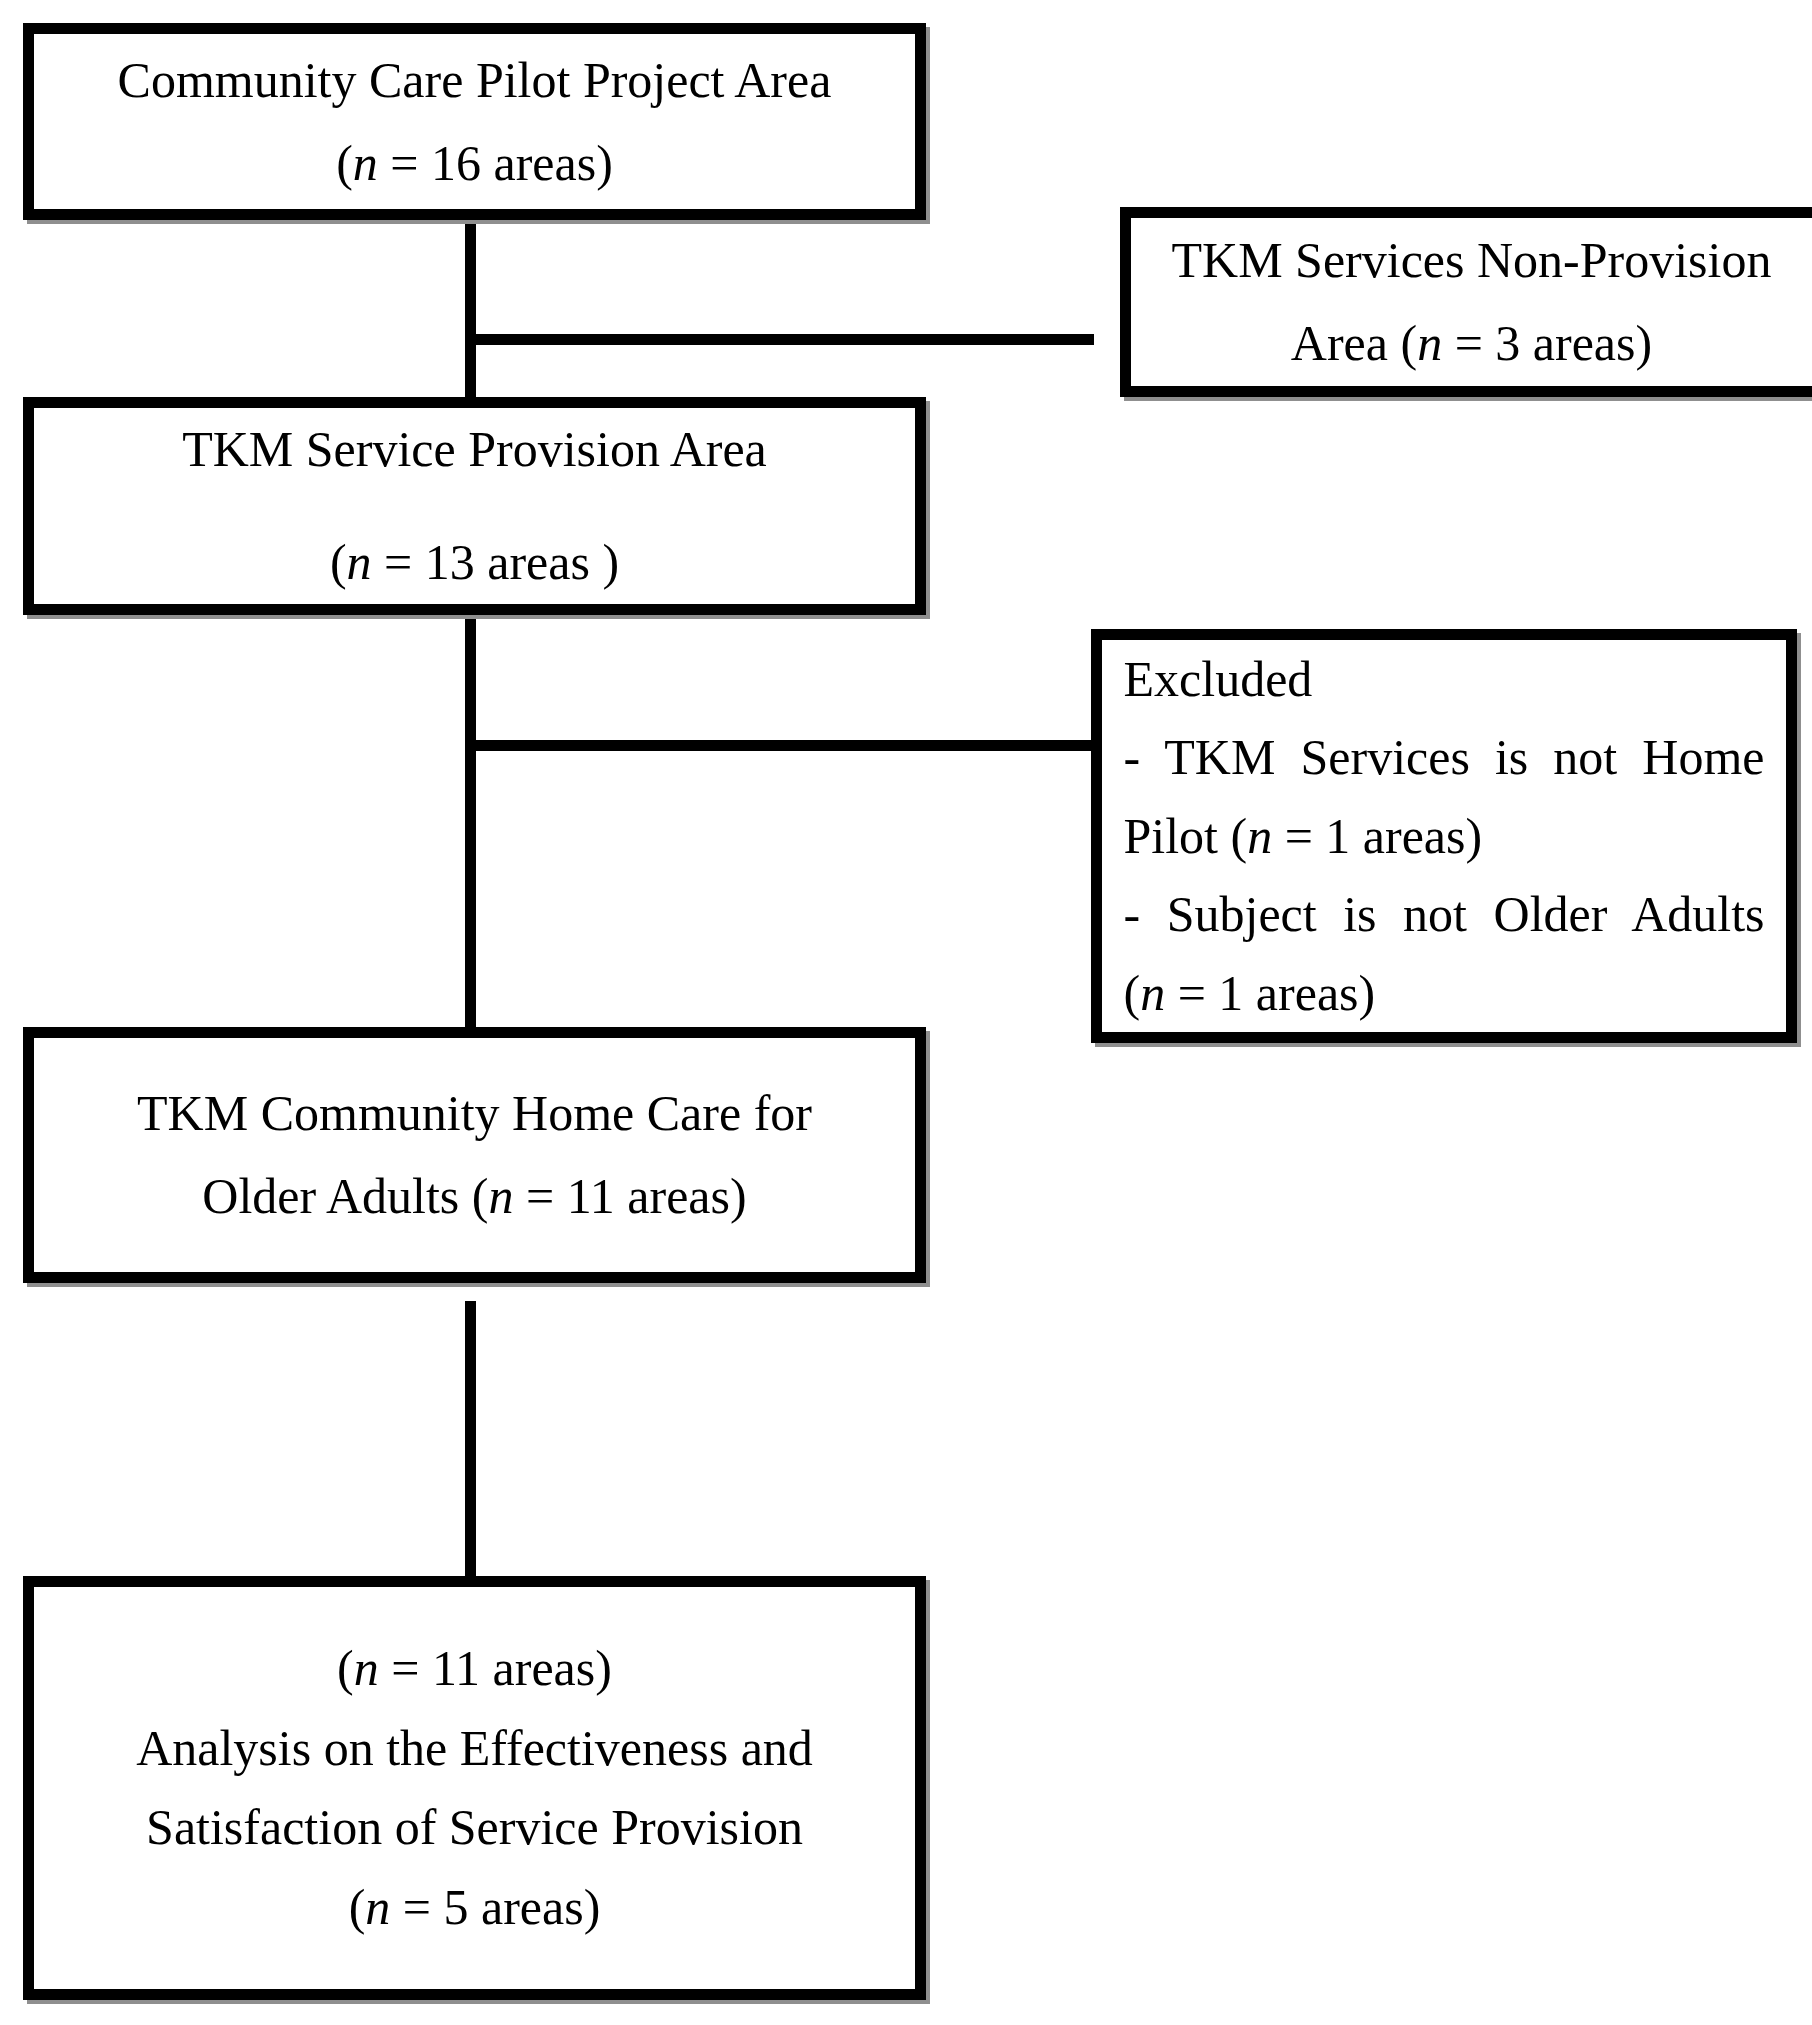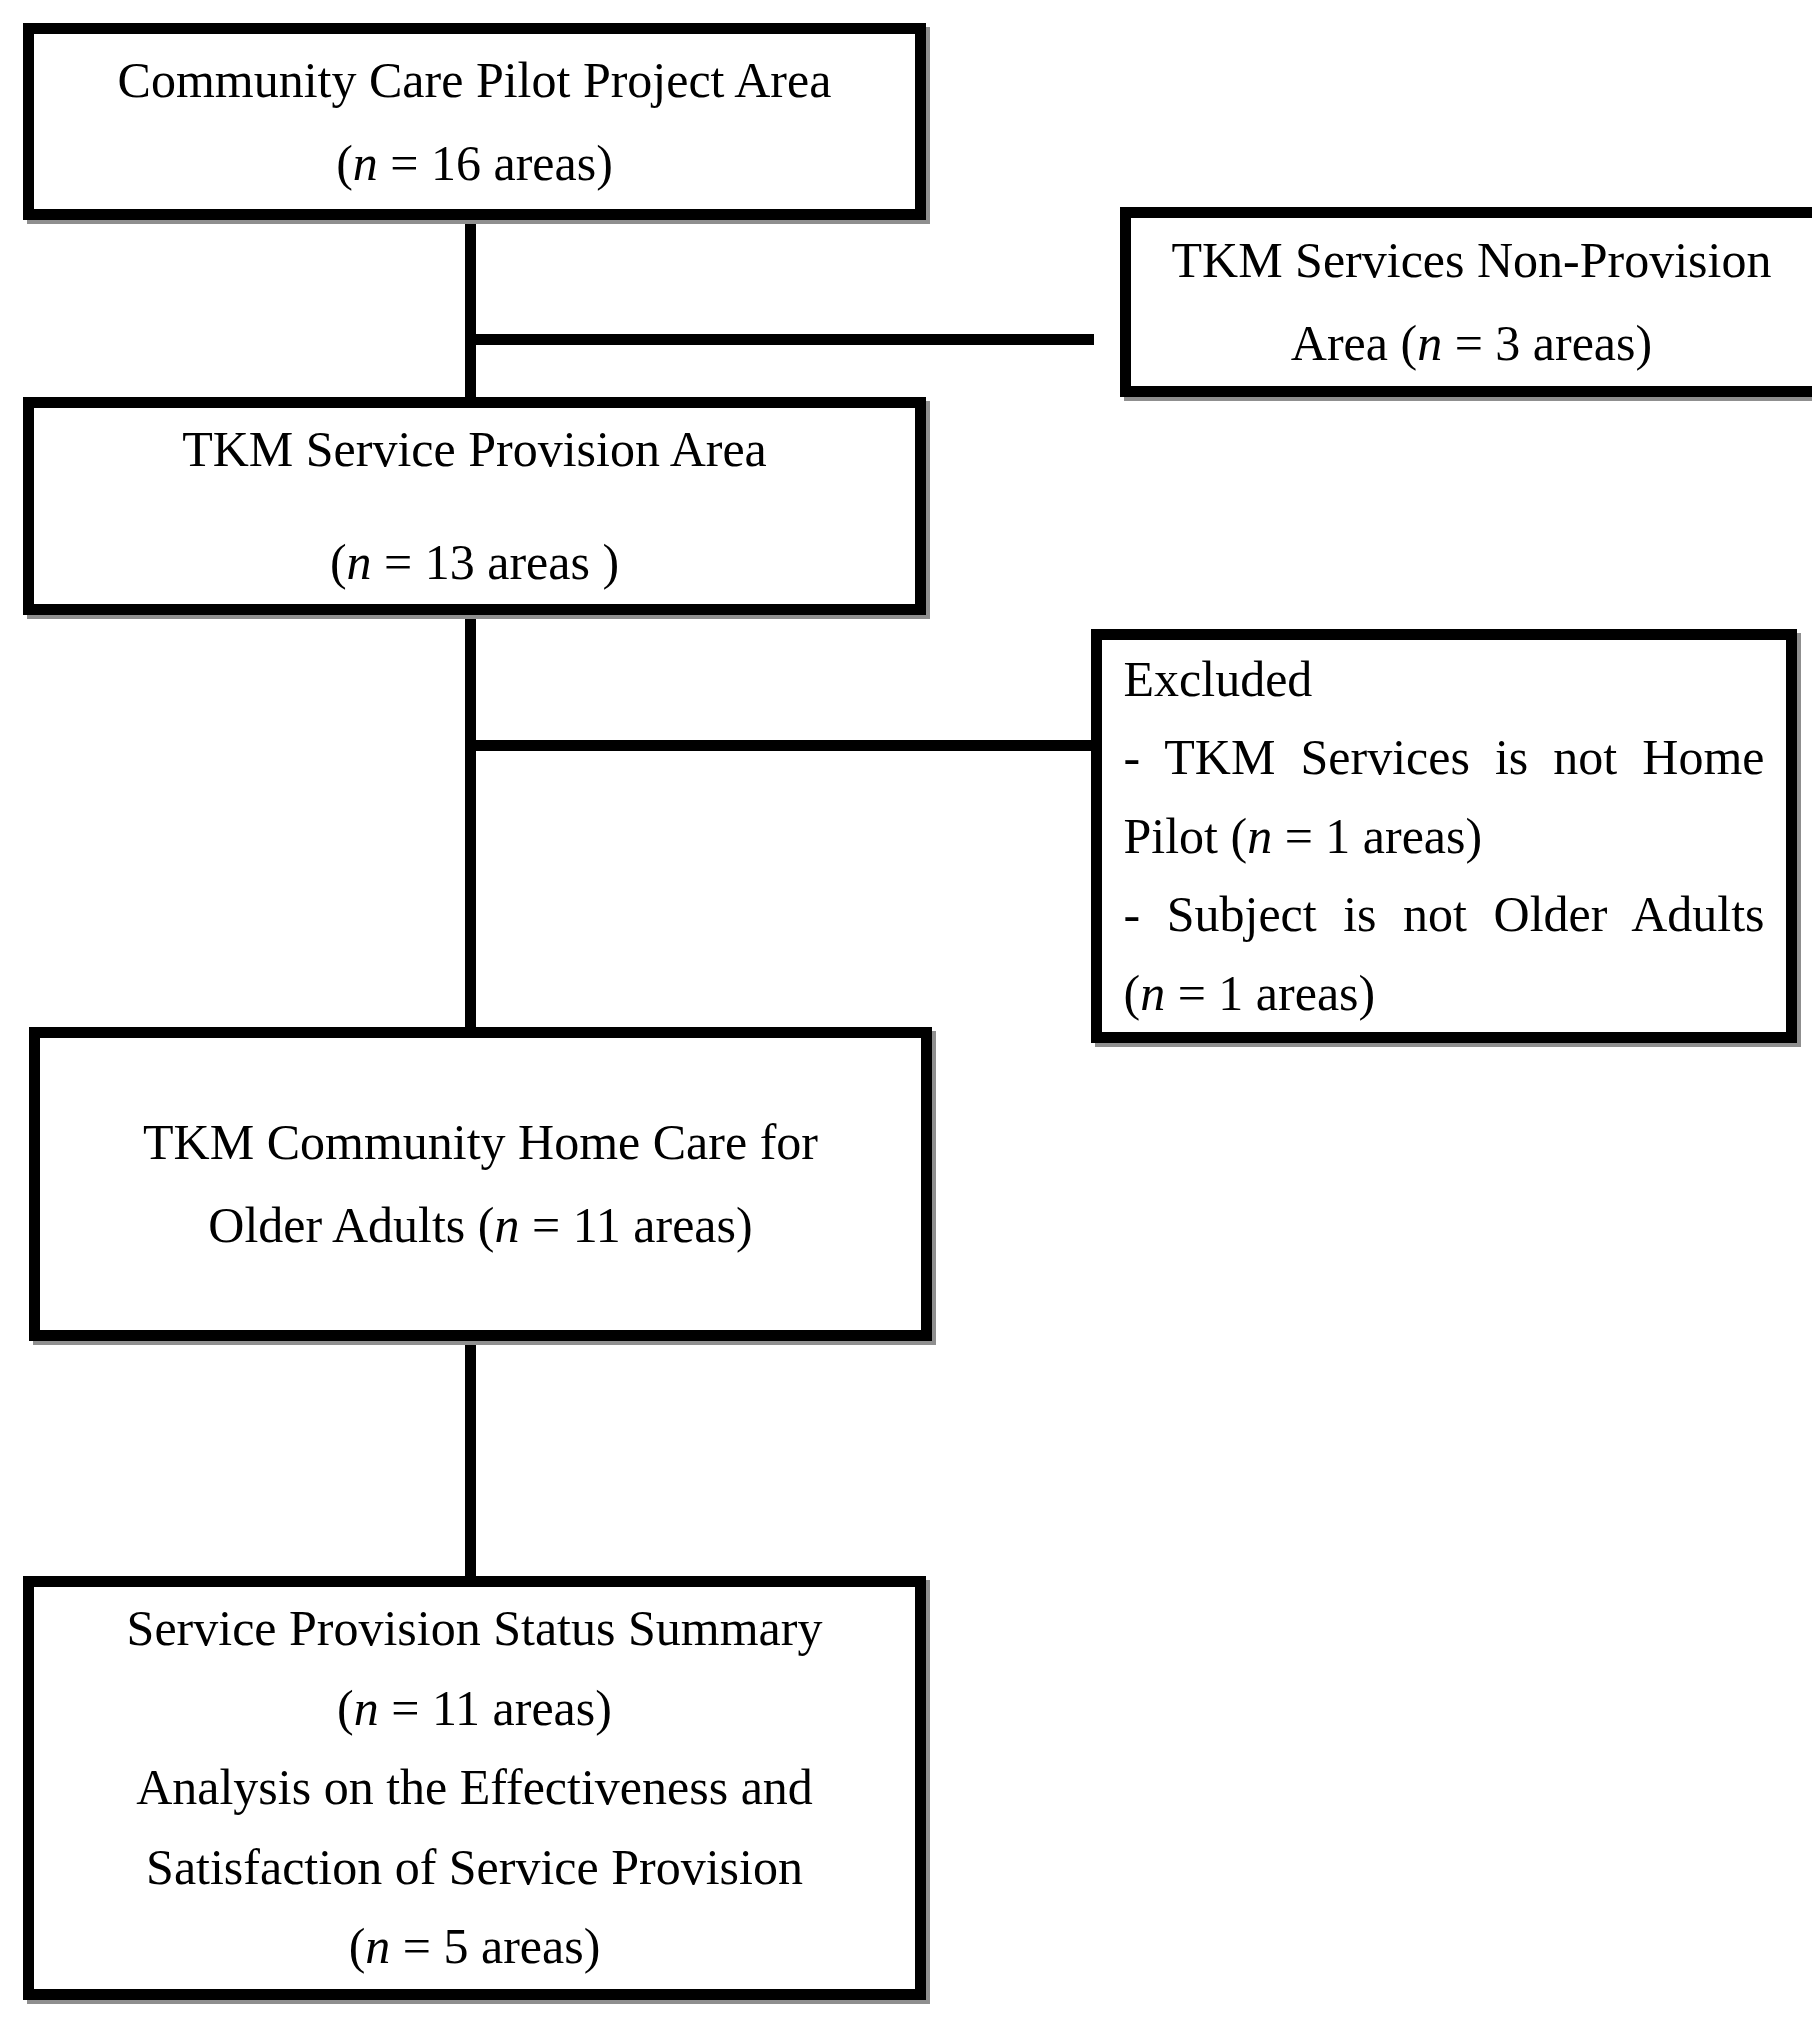--- a/index.html
+++ b/index.html
@@ -62,27 +62,26 @@
   <div class="fc-box center" style="left:23px; top:23px; width:903px; height:197px;">
       <div class="tline"><span>Community Care Pilot Project Area</span></div>
       <div class="tline"><span>(</span><span class="it">n</span><span> = 16 areas)</span></div>
     </div>
 
   <div class="fc-box center" style="left:23px; top:397px; width:903px; height:218px;justify-content:space-between;">
       <div class="tline"><span>TKM Service Provision Area</span></div>
       <div class="tline"><span>(</span><span class="it">n</span><span> = 13 areas )</span></div>
     </div>
 
-  <div class="fc-box center" style="left:29px; top:1027px; width:903px; height:314px;">
+  <div class="fc-box center" style="left:23px; top:1027px; width:903px; height:256px;">
       <div class="tline"><span>TKM Community Home Care for</span></div>
       <div class="tline"><span>Older Adults (</span><span class="it">n</span><span> = 11 areas)</span></div>
     </div>
 
   <div class="fc-box center tight" style="left:23px; top:1576px; width:903px; height:424px;">
-      <div class="tline"><span>Service Provision Status Summary</span></div>
       <div class="tline"><span>(</span><span class="it">n</span><span> = 11 areas)</span></div>
       <div class="tline"><span>Analysis on the Effectiveness and</span></div>
       <div class="tline"><span>Satisfaction of Service Provision</span></div>
       <div class="tline"><span>(</span><span class="it">n</span><span> = 5 areas)</span></div>
     </div>
 
   <div class="fc-box center" style="left:1091px; top:207px; width:703px; height:190px;margin-left:29px;">
       <div class="tline"><span>TKM Services Non-Provision</span></div>
       <div class="tline"><span>Area (</span><span class="it">n</span><span> = 3 areas)</span></div>
     </div>

